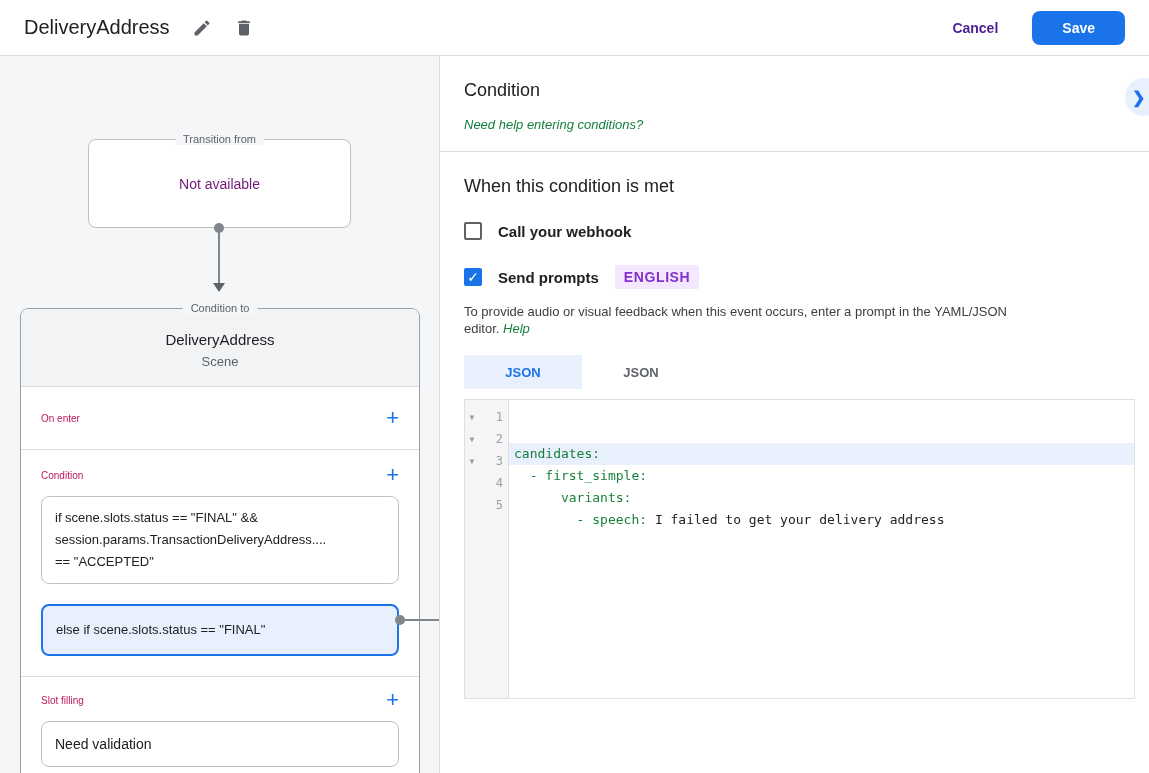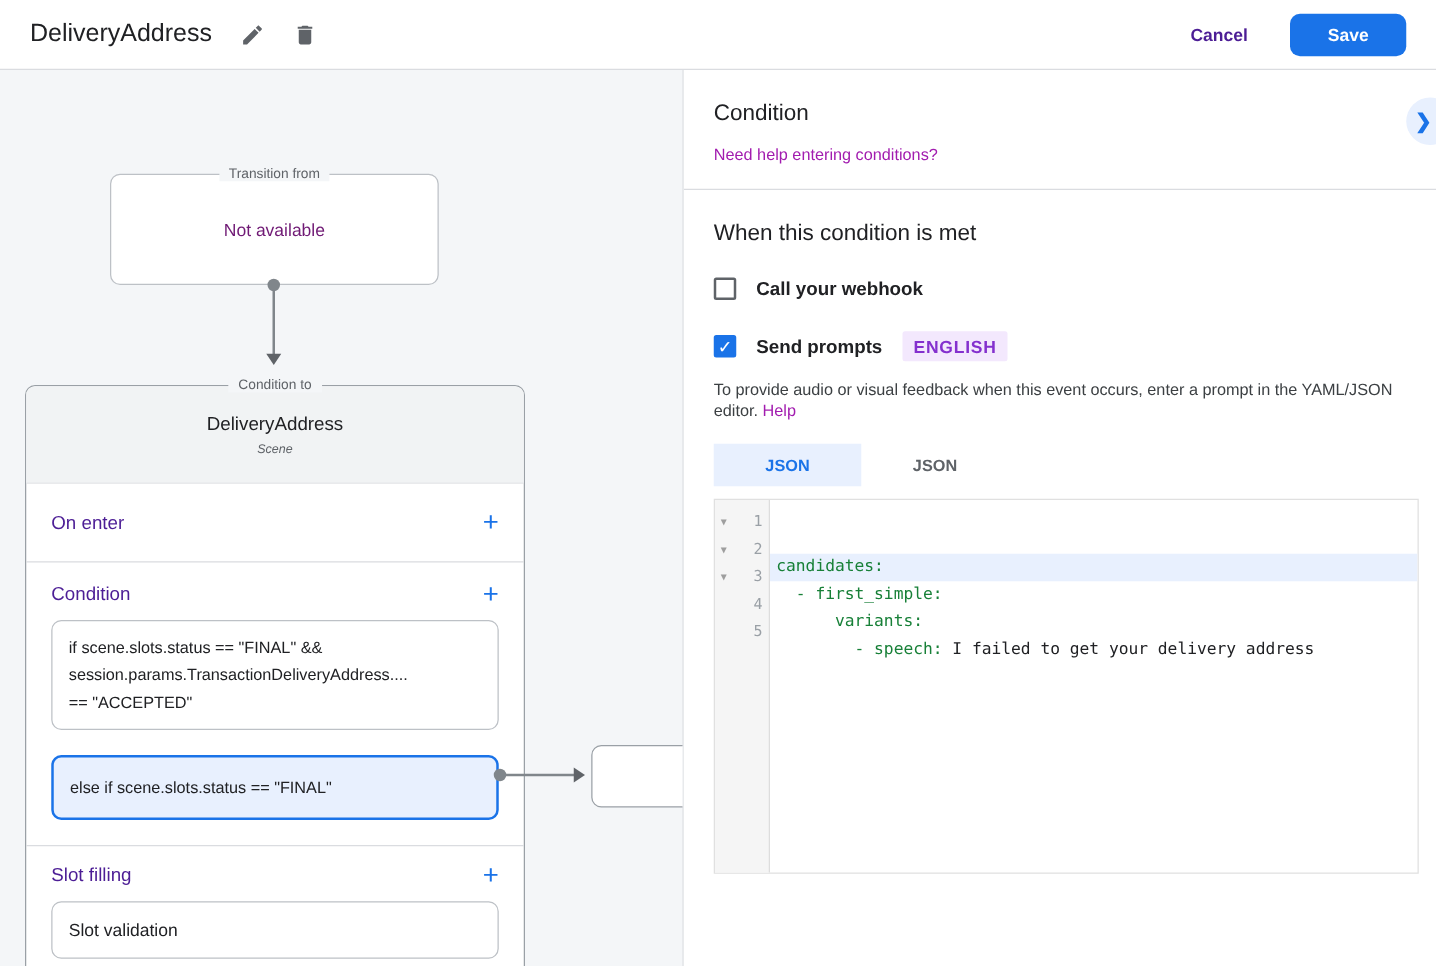--- a/index.html
+++ b/index.html
@@ -12,21 +12,21 @@
   .topbar .title { font-size:20px; color:#202124; }
   .tool-icon { width:20px; height:20px; fill:#5f6368; cursor:pointer; }
   .icon-btn { margin-left:22px; display:flex; align-items:center; }
   .topbar .spacer { flex:1; }
   .cancel-btn { color:#4c1d95; font-size:14px; font-weight:bold; margin-right:34px; cursor:pointer; }
   .save-btn { background:#1a73e8; color:#fff; font-size:14px; font-weight:bold;
               border:none; border-radius:8px; padding:9px 30px; cursor:pointer; }
 
   
   .main { display:flex; height:717px; }
-  .canvas { position:relative; width:547px; background:#f4f6f8; border-right:1px solid #dadce0;
+  .canvas { position:relative; width:440px; background:#f4f6f8; border-right:1px solid #dadce0;
             overflow:hidden; flex:none; }
   .panel { position:relative; flex:1; background:#fff; overflow:hidden;
            padding:24px 14px 0 24px; }
 
   
   .tfrom { position:absolute; left:88px; top:83px; width:263px; height:89px;
            background:#fff; border:1px solid #bdc1c6; border-radius:8px;
            display:flex; align-items:center; justify-content:center; }
   .legend { position:absolute; top:-7px; left:50%; transform:translateX(-50%);
             font-size:11px; color:#5f6368; background:#f4f6f8; padding:0 8px; white-space:nowrap; }
@@ -41,26 +41,26 @@
   .arrow-right { position:absolute; width:0; height:0;
                  border-top:6px solid transparent; border-bottom:6px solid transparent;
                  border-left:9px solid #5f6368; }
 
   
   .card { position:absolute; left:20px; top:252px; width:400px; height:540px;
           background:#fff; border:1px solid #9aa0a6; border-radius:8px; }
   .card-head { height:78px; background:#f1f3f4; border-bottom:1px solid #dadce0;
                border-radius:7px 7px 0 0; text-align:center; }
   .card-head .name { font-size:15px; padding-top:22px; color:#202124; }
-  .card-head .type { font-size:10px; color:#5f6368; margin-top:6px;font-style:italic; }
+  .card-head .type { font-size:13px; color:#5f6368; margin-top:6px; }
 
   .row-head { display:flex; align-items:center; justify-content:space-between; }
   .sec-onenter { height:63px; border-bottom:1px solid #dadce0; padding:0 20px;
                  display:flex; align-items:center; justify-content:space-between; }
-  .sec-label { font-size:15px; color:#4c1d95; }
+  .sec-label { font-size:10px; color:#be185d; }
   .plus { color:#1a73e8; font-size:22px; font-weight:400; cursor:pointer; line-height:1; }
 
   .sec { padding:14px 20px 20px 20px; border-bottom:1px solid #dadce0; }
   .sec:last-child { border-bottom:none; }
   .sec .row-head { margin-bottom:10px; }
   .cond-box { background:#fff; border:1px solid #bdc1c6; border-radius:8px;
               padding:10px 13px; font-size:13px; line-height:22px; color:#202124;
               white-space:pre-line; cursor:pointer; }
   .cond-box.selected { margin-top:20px; border:2px solid #1a73e8; background:#e8f0fe;
                        padding:13px 13px; white-space:normal; }
@@ -75,21 +75,21 @@
   .panel h2 { font-size:18px; font-weight:400; color:#202124; }
   .expand-btn { position:absolute; right:-14px; top:22px; width:38px; height:38px;
                 border-radius:50%; background:#e8f0fe; border:none; cursor:pointer;
                 color:#1a73e8; font-size:16px; font-weight:bold; text-align:left; padding-left:7px; }
   .cond-input { display:flex; height:36px; margin-top:22px; }
   .cond-prefix { background:#f1f3f4; border:1px solid #dadce0; display:flex; align-items:center;
                  padding:0 12px; font-size:14px; color:#202124; flex:none; }
   .cond-value { flex:1; border:1px solid #dadce0; border-left:none; background:#fff;
                 font-size:14px; color:#202124; padding:0 13px; outline:none;
                 font-family:"Liberation Sans","DejaVu Sans",sans-serif; }
-  .link { color:#a21caf; font-size:13px; text-decoration:none; cursor:pointer; }
+  .link { color:#15803d; font-size:13px; text-decoration:none; cursor:pointer;font-style:italic; }
   .help-row { margin-top:14px; }
   .divider { border-bottom:1px solid #dadce0; margin:18px -14px 0 -24px; }
 
   .when-title { margin-top:24px; }
   .cb-row { display:flex; align-items:center; margin-top:25px; }
   .cb { width:18px; height:18px; border:2px solid #5f6368; border-radius:2px; background:#fff;
         cursor:pointer; flex:none; }
   .cb.checked { background:#1a73e8; border-color:#1a73e8; color:#fff; display:flex;
                 align-items:center; justify-content:center; font-size:14px; }
   .cb-label { font-size:15px; font-weight:bold; color:#202124; margin-left:16px; }
@@ -168,21 +168,21 @@
 session.params.TransactionDeliveryAddress....
 == "ACCEPTED"</div>
         <div class="cond-box selected">else if scene.slots.status == "FINAL"</div>
       </div>
 
       <div class="sec" style="padding-top:12px; border-bottom:none;">
         <div class="row-head">
           <span class="sec-label">Slot filling</span>
           <span class="plus">+</span>
         </div>
-        <div class="slot-box">Slot validation</div>
+        <div class="slot-box">Need validation</div>
 
       </div>
     </div>
 
     <span class="dot" style="left:395px; top:559px;"></span>
     <span class="hline" style="left:404px; top:563px; width:56px;"></span>
     <span class="arrow-right" style="left:459px; top:558px;"></span>
     <div class="target-box"></div>
   </div>
 

